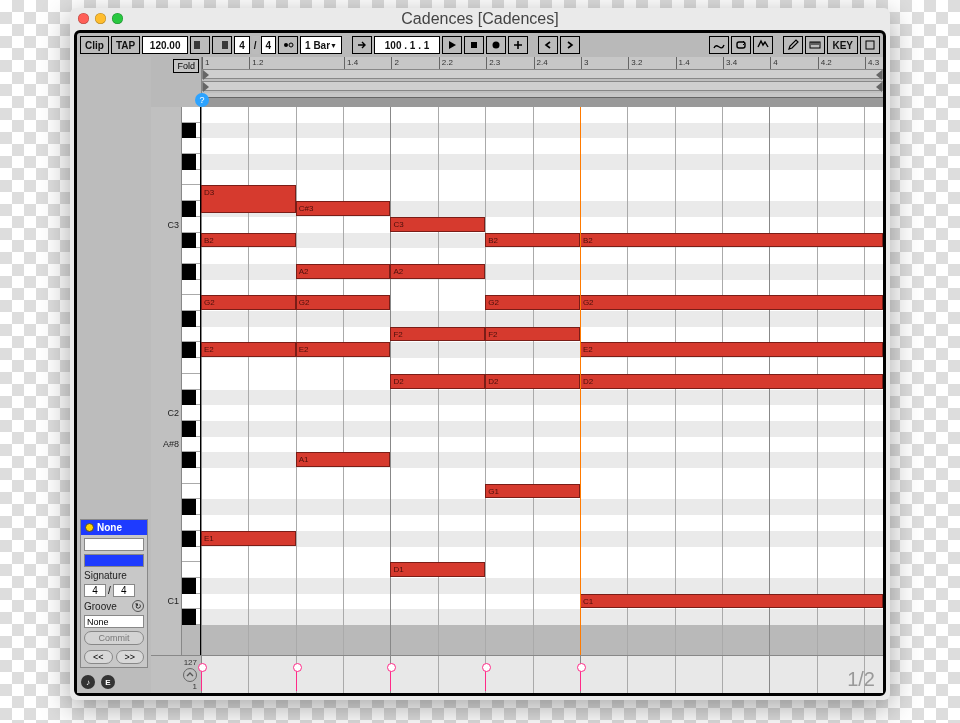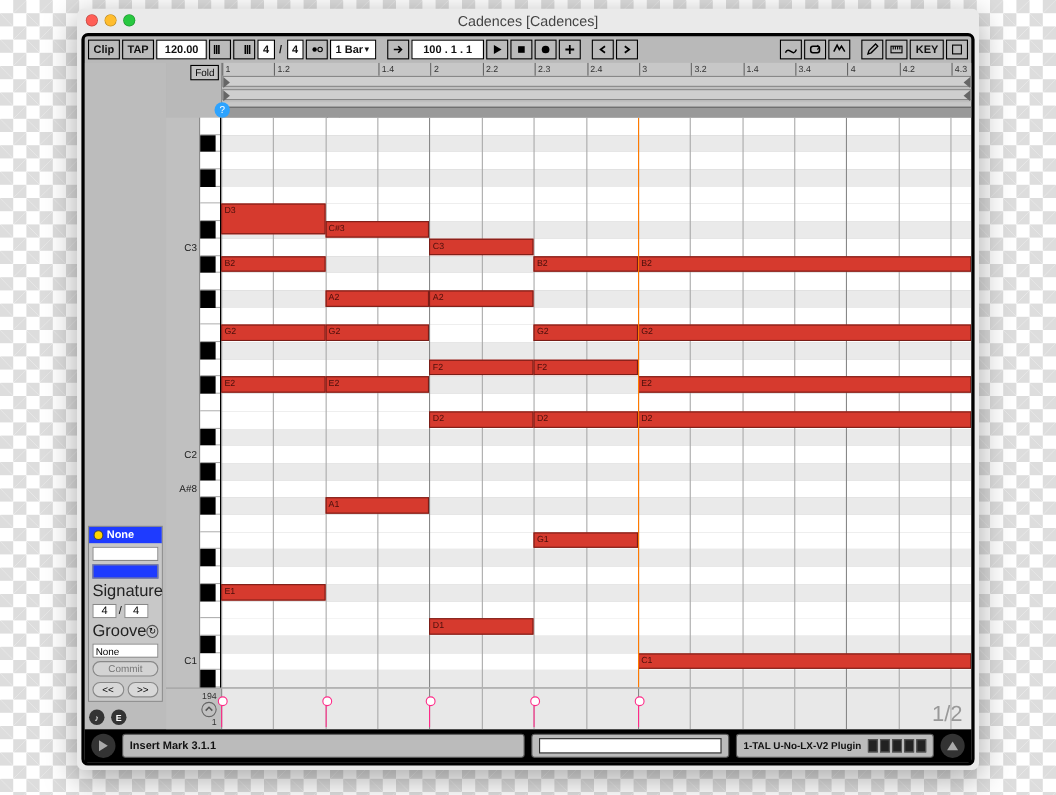--- a/index.html
+++ b/index.html
@@ -13,21 +13,21 @@
       linear-gradient(-45deg,transparent 75%,#ddd 75%);
     background-size: 24px 24px;
     background-position: 0 0, 0 12px, 12px -12px, -12px 0;
     background-color: #fff;
   }
   .window {
     position: absolute; left: 70px; top: 8px; width: 820px; height: 692px;
     background: #eaeaea; border-radius: 6px; box-shadow: 0 8px 30px rgba(0,0,0,.35);
     overflow: hidden;
   }
-  .titlebar { height: 22px; display:flex; align-items:center; justify-content:center; position:relative; font-size:13px; color:#444;}
+  .titlebar { height: 22px; display:flex; align-items:center; justify-content:center; position:relative; font-size:16px; color:#444;}
   .traffic { position:absolute; left:8px; top:5px; display:flex; gap:6px;}
   .dot { width:11px;height:11px;border-radius:50%; box-shadow: inset 0 0 0 .5px rgba(0,0,0,.3);}
   .red{background:#ff5f57}.yellow{background:#ffbd2e}.green{background:#28c840}
   .chrome { margin:0 4px 4px 4px; height: calc(100% - 26px); border:3px solid #000; border-radius:6px; background:#b9b9b9; display:flex; flex-direction:column;}
   
   .toolbar { display:flex; align-items:center; gap:2px; padding:3px; flex:0 0 auto;}
   .btn { border:1.5px solid #000; background:#bbb; height:18px; display:inline-flex;align-items:center;justify-content:center; padding:0 4px; font-size:10px; font-weight:bold; color:#111;}
   .btn.small{padding:0 3px}
   .gap{width:6px}
   .bpm{background:#fff;width:46px}
@@ -37,21 +37,21 @@
   
   .main{flex:1 1 auto; display:flex; overflow:hidden;}
   .left-col{width:74px; background:#bcbcbc; display:flex; flex-direction:column; }
   .left-spacer{flex:1}
   .clipbox{margin:3px; border:1px solid #888;}
   .clip-head{background:#1e3bff;color:#fff;font-weight:bold;padding:2px 4px;display:flex;align-items:center;gap:3px}
   .clip-head .disc{width:9px;height:9px;border-radius:50%;background:#ffd400;border:1px solid #444}
   .clip-body{background:#c8c8c8;padding:3px;display:flex;flex-direction:column;gap:3px}
   .field{border:1px solid #888;background:#fff;height:13px}
   .field.blue{background:#1e3bff}
-  .lbl{font-size:15px;color:#222}
+  .lbl{font-size:10px;color:#222}
   .sig-row{display:flex;align-items:center;gap:2px}
   .sig-row .field{width:22px;text-align:center}
   .commit{border:1px solid #888;background:#d3d3d3;color:#777;border-radius:8px;font-size:9px;text-align:center;padding:1px 0}
   .navrow{display:flex;gap:3px;margin-top:2px}
   .navbtn{flex:1;border:1px solid #888;background:#d8d8d8;border-radius:8px;text-align:center;font-size:9px;padding:1px 0}
   .bottom-icons{display:flex;gap:6px;padding:4px; align-items:center}
   .circ{width:14px;height:14px;border-radius:50%;background:#333;color:#fff;display:flex;align-items:center;justify-content:center;font-size:8px;font-weight:bold}
   
   .editor{flex:1;display:flex;flex-direction:column;background:#b9b9b9;position:relative}
   .ed-top{height:50px;display:flex}
@@ -434,21 +434,21 @@
               <div class="note" style="top: 345.333px; height: 14.697px; left: 94.7222px; width: 94.7222px;"><span>A1</span></div>
               <div class="note" style="top: 376.727px; height: 14.697px; left: 284.167px; width: 94.7222px;"><span>G1</span></div>
               <div class="note" style="top: 423.818px; height: 14.697px; left: 0px; width: 94.7222px;"><span>E1</span></div>
               <div class="note" style="top: 455.212px; height: 14.697px; left: 189.444px; width: 94.7222px;"><span>D1</span></div>
               <div class="note" style="top: 486.606px; height: 14.697px; left: 378.889px; width: 303.111px;"><span>C1</span></div>
             </div>
         </div>
 
         <div class="vel-wrap">
           <div class="vel-left">
-            <span>194</span>
+            <span>127</span>
             <div class="expand">
                 <svg width="8" height="8" viewBox="0 0 8 8">
                   <path d="M1 5l3-3 3 3" fill="none" stroke="#555" stroke-width="1.4"></path>
                 </svg>
               </div>
             <span>1</span>
           </div>
           <div class="vel" id="vel">
             <div class="dead" id="vdead" style="left: 682px; right: 0px;"></div>
             <div class="fraction">1/2</div>
@@ -470,37 +470,15 @@
               <div class="lolli" style="left: 0px; height: 24px;"></div>
               <div class="lolli" style="left: 94.7222px; height: 24px;"></div>
               <div class="lolli" style="left: 189.444px; height: 24px;"></div>
               <div class="lolli" style="left: 284.167px; height: 24px;"></div>
               <div class="lolli" style="left: 378.889px; height: 24px;"></div>
             </div>
         </div>
       </div>
     </div>
 
-    <div class="status">
-      <div class="play-circ">
-          <div class="play-tri-s"></div>
-        </div>
-      <div class="statusbox insert">Insert Mark 3.1.1</div>
-      <div class="statusbox wave">
-          <div class="wave-inner"></div>
-        </div>
-      <div class="statusbox plug">
-        <span>1-TAL U-No-LX-V2 Plugin</span>
-        <div class="meters">
-          <div class="meter"></div>
-            <div class="meter"></div>
-            <div class="meter"></div>
-            <div class="meter"></div>
-            <div class="meter"></div>
-        </div>
-      </div>
-      <div class="crossf">
-          <div class="tri-up"></div>
-        </div>
-    </div>
 
   </div>
 </div>
 
 </body></html>

